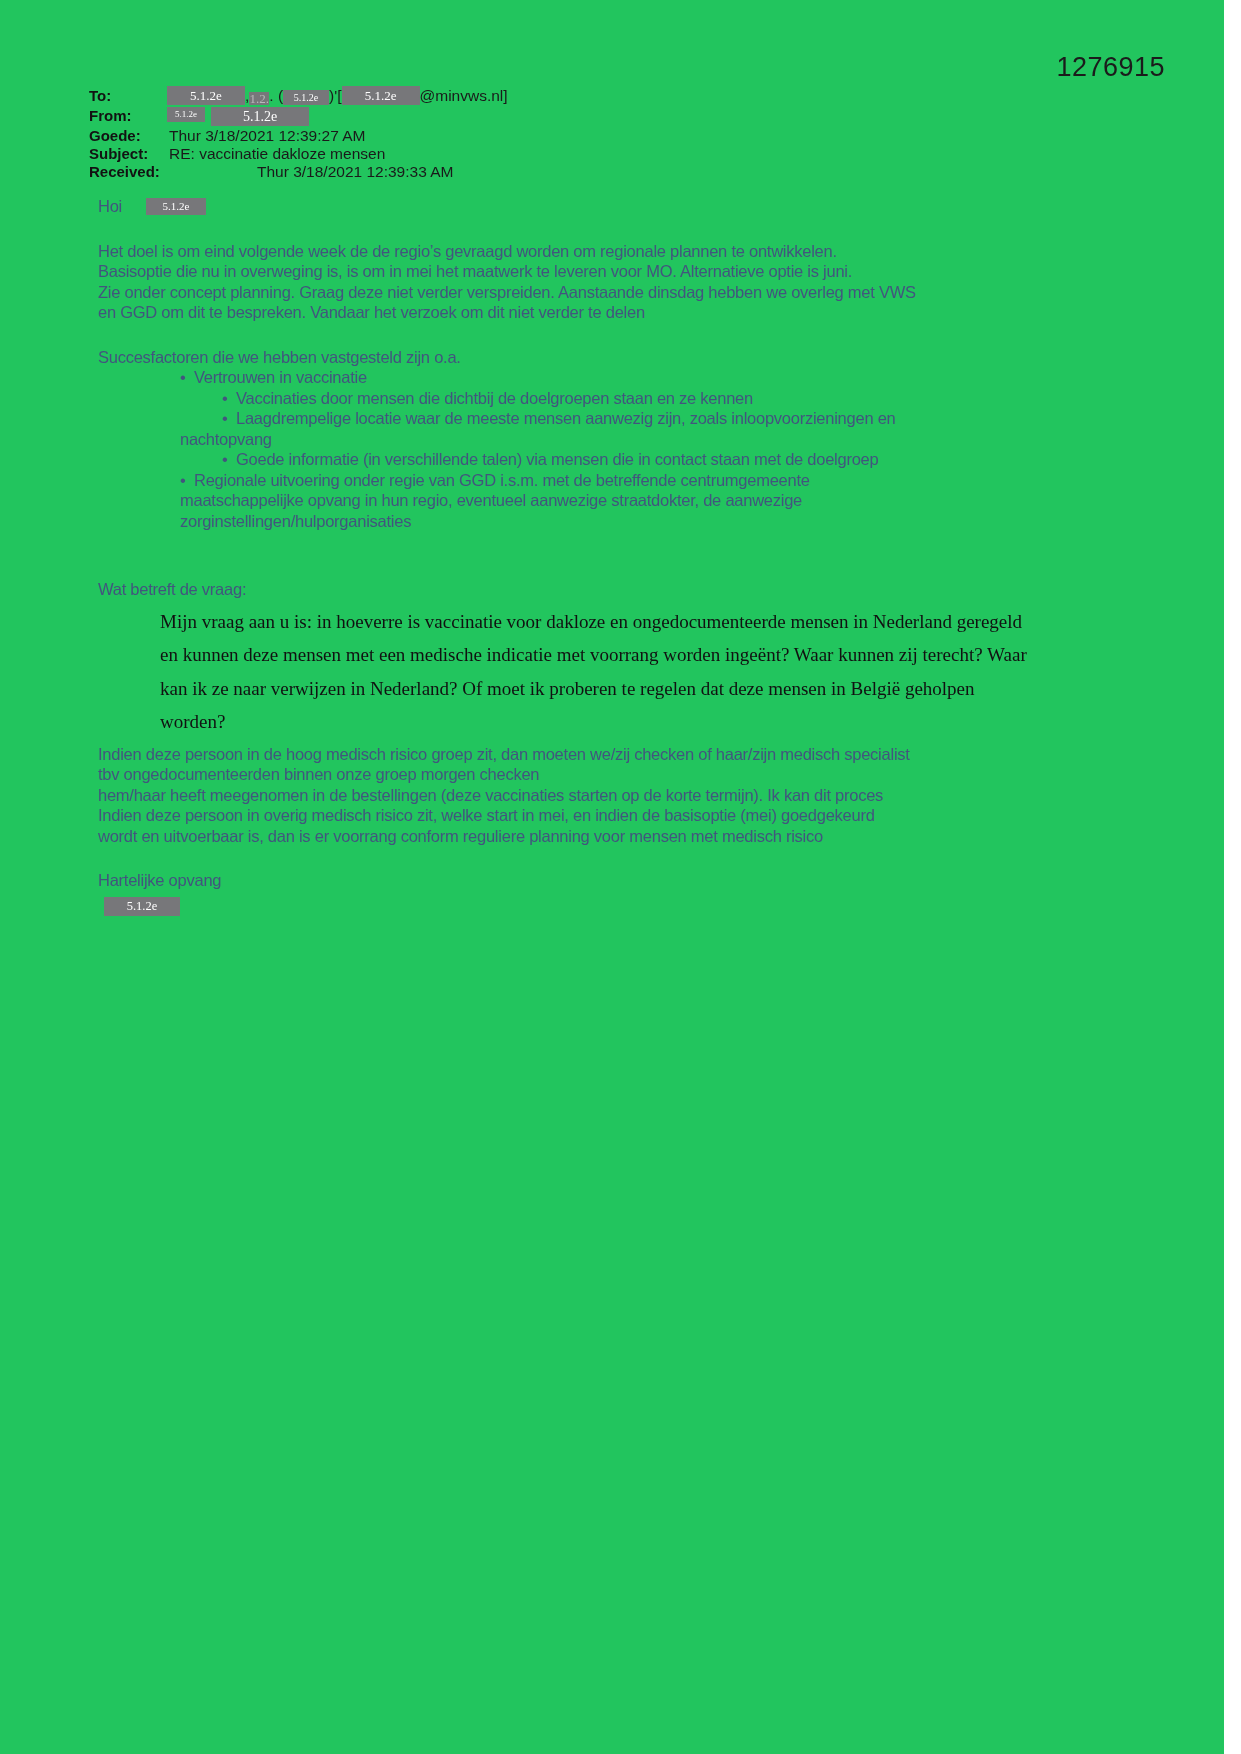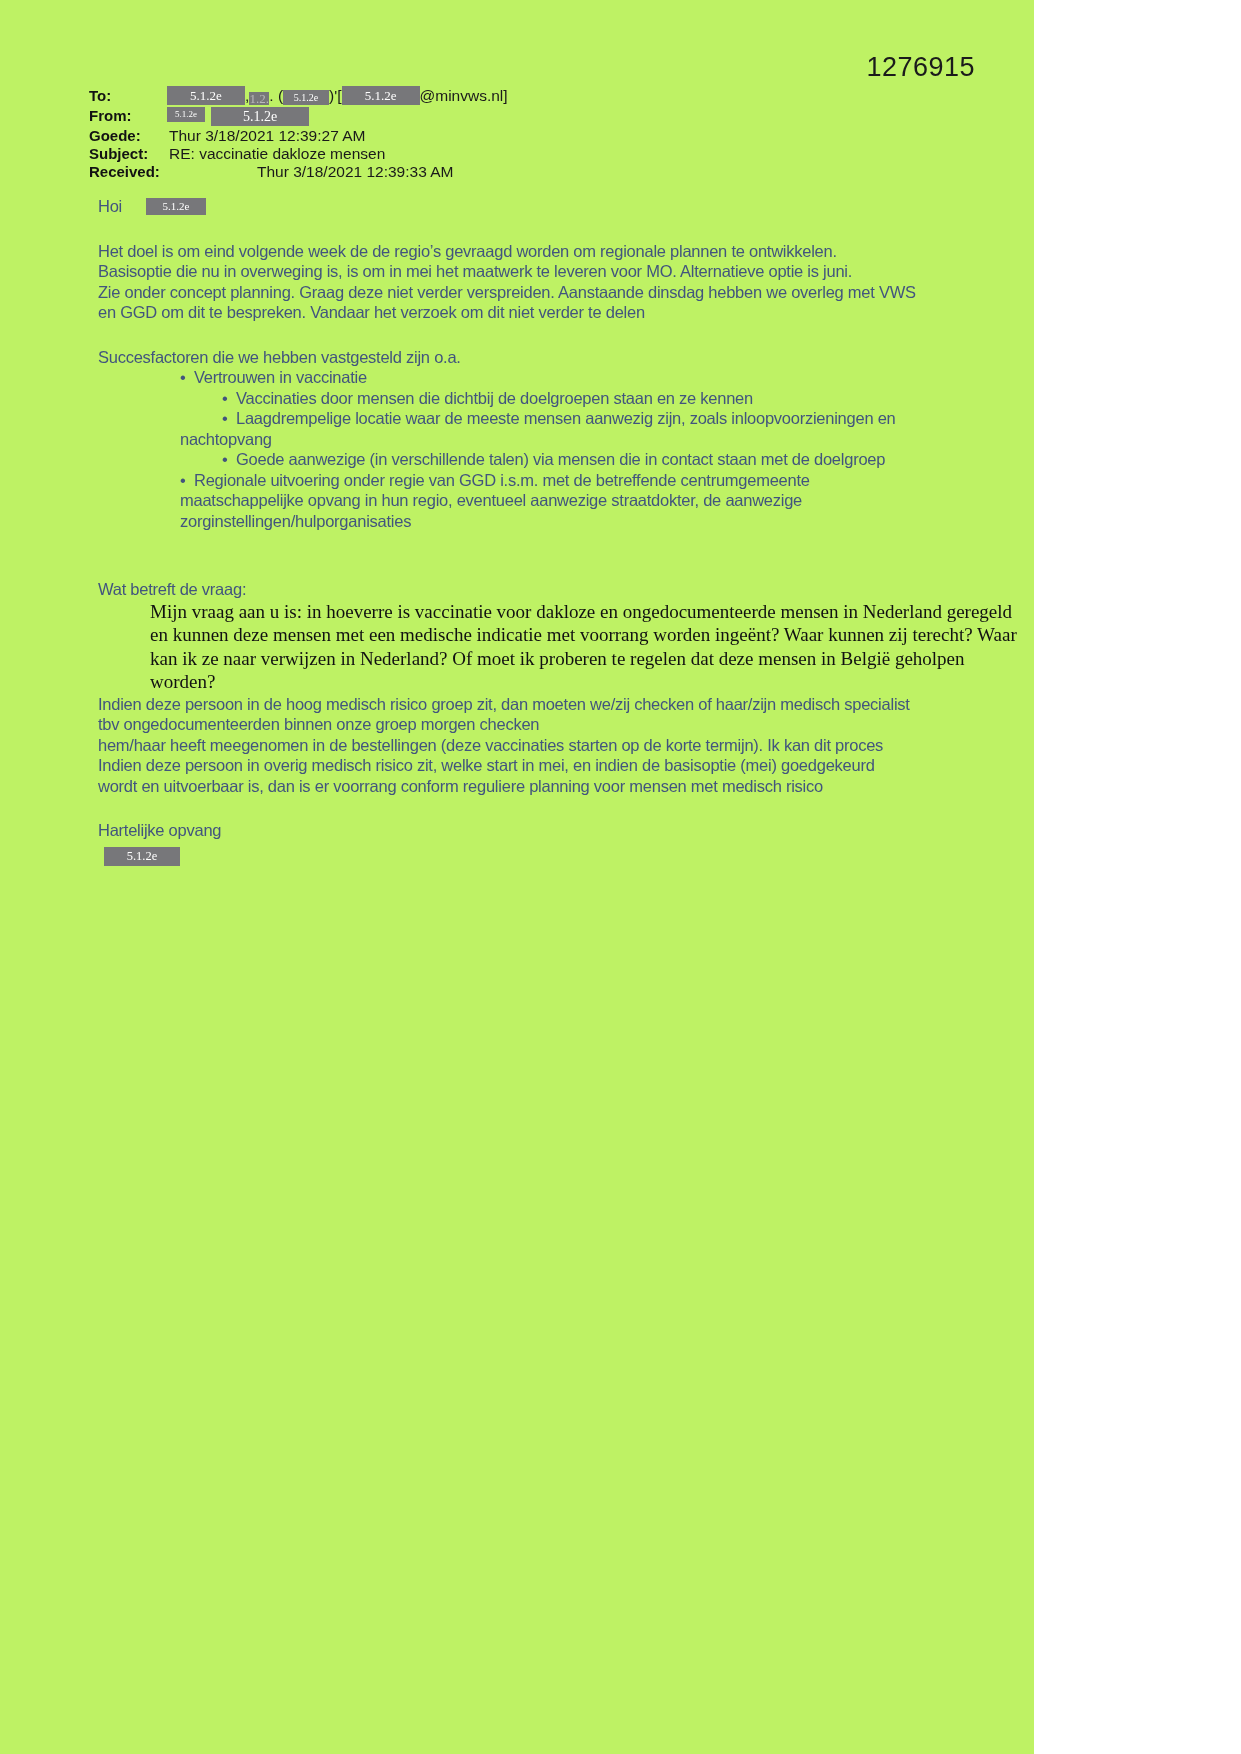--- a/index.html
+++ b/index.html
@@ -10,23 +10,23 @@
     width: 1241px;
     height: 1754px;
     background: #ffffff;
     font-family: "Liberation Sans", sans-serif;
     position: relative;
     overflow: hidden;
   }
 
   .page {
     position: relative;
-    width: 1034px;
+    width: 1224px;
     height: 1754px;
-    background: #bef264;
+    background: #22c55e;
   }
 
   
   .doc-id {
     position: absolute;
     top: 52px;
     right: 59px;
     font-family: "Liberation Sans", sans-serif;
     font-size: 27px;
     letter-spacing: 0.5px;
@@ -199,21 +199,21 @@
 
   
   .quote {
     margin-left: 52px;
     font-family: "Liberation Serif", serif;
     font-size: 19px;
     line-height: 23.5px;
     color: #111111;
   }
   .quote p {
-    margin: 0;
+    margin: 10px;
     white-space: nowrap;
   }
 
   .sign {
     margin-top: 24px;
   }
   .sign .chip-line {
     margin-top: 6px;
     margin-left: 6px;
   }
@@ -298,21 +298,21 @@
       </div>
 
       <div class="bul lvl2">
         <span class="dot">•</span>
         <span class="body-text">Laagdrempelige locatie waar de meeste mensen aanwezig zijn, zoals inloopvoorzieningen en</span>
       </div>
       <div class="cont">nachtopvang</div>
 
       <div class="bul lvl2">
         <span class="dot">•</span>
-        <span class="body-text">Goede aanwezige (in verschillende talen) via mensen die in contact staan met de doelgroep</span>
+        <span class="body-text">Goede informatie (in verschillende talen) via mensen die in contact staan met de doelgroep</span>
       </div>
 
       <div class="bul lvl1">
         <span class="dot">•</span>
         <span class="body-text">Regionale uitvoering onder regie van GGD i.s.m. met de betreffende centrumgemeente</span>
       </div>
       <div class="cont2">maatschappelijke opvang in hun regio, eventueel aanwezige straatdokter, de aanwezige</div>
       <div class="cont2">zorginstellingen/hulporganisaties</div>
 
     </div>

